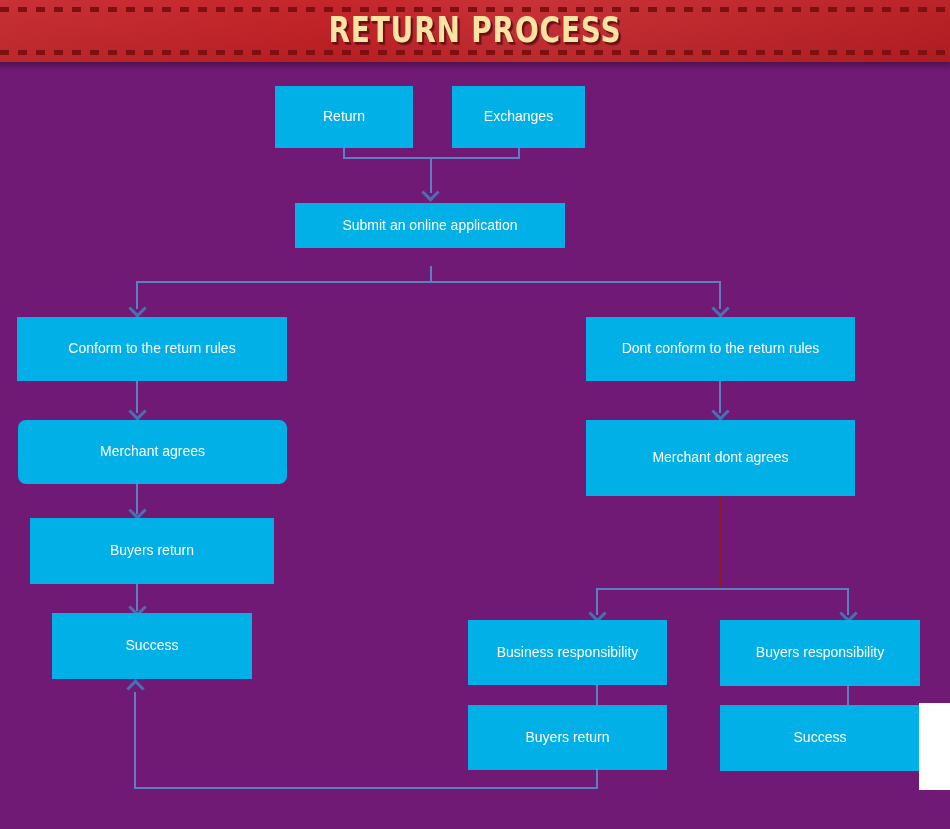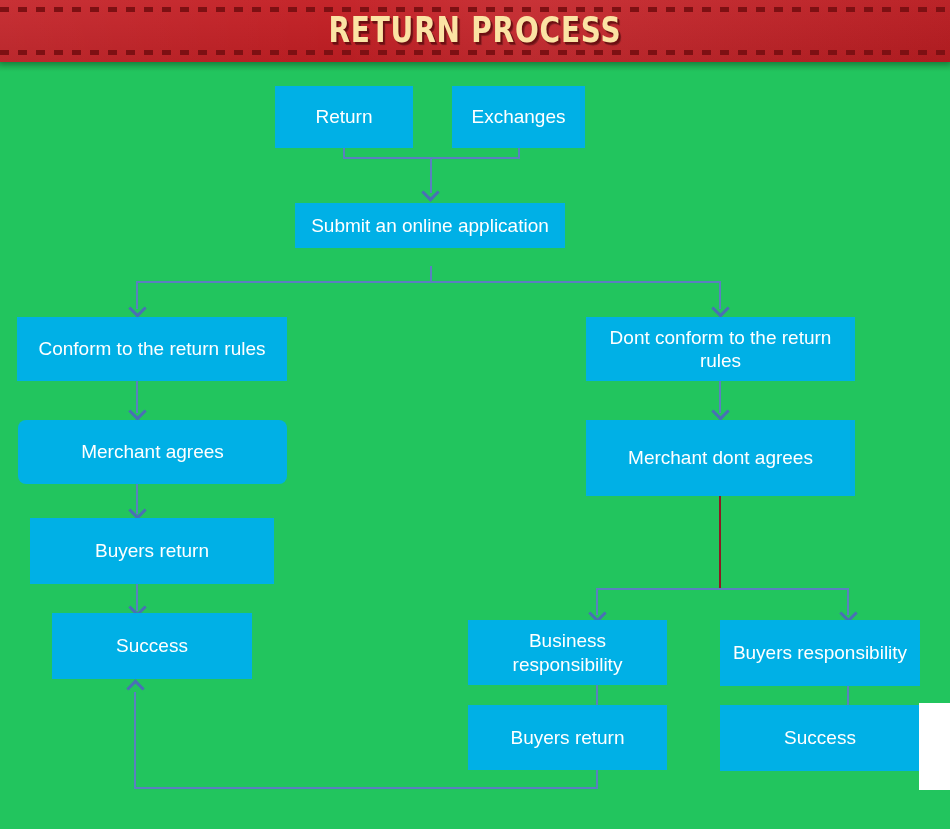--- a/index.html
+++ b/index.html
@@ -5,21 +5,21 @@
 <style>
   html, body {
     margin: 0;
     padding: 0;
     background: #ffffff;
   }
   #canvas {
     position: relative;
     width: 950px;
     height: 829px;
-    background: #22c55e;
+    background: #701a75;
     overflow: hidden;
     font-family: "Liberation Sans", sans-serif;
   }
 
   
   #banner {
     position: absolute;
     left: 0; top: 0;
     width: 950px; height: 62px;
     background: #bf2026;
@@ -70,21 +70,21 @@
 
   
   .node {
     position: absolute;
     display: flex;
     align-items: center;
     justify-content: center;
     text-align: center;
     color: #ffffff;
     background: #00b0e6;
-    font-size: 19px;
+    font-size: 14px;
     line-height: 1.22;
     padding: 0 6px;
     box-sizing: border-box;
     z-index: 3;
   }
   .node.highlight {
     background: #ffff00;
     color: #a41313;
     border-radius: 9px;
   }

